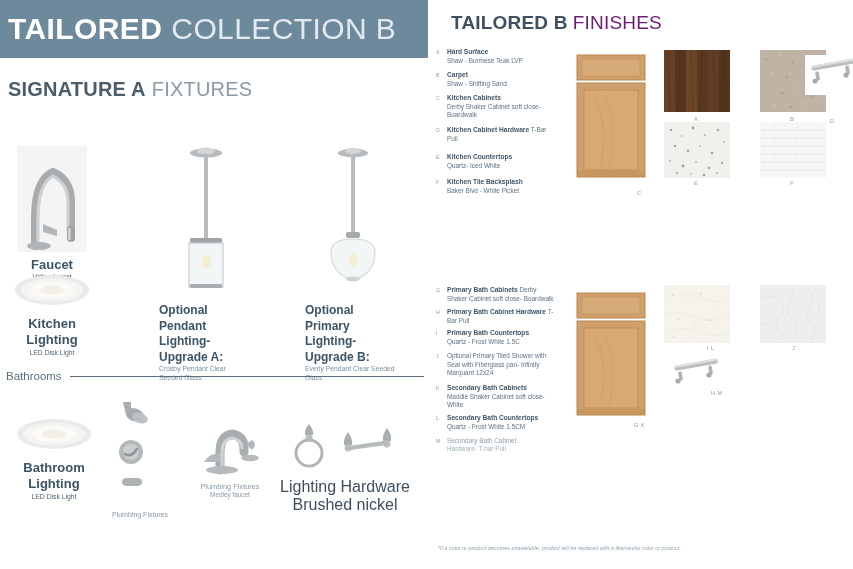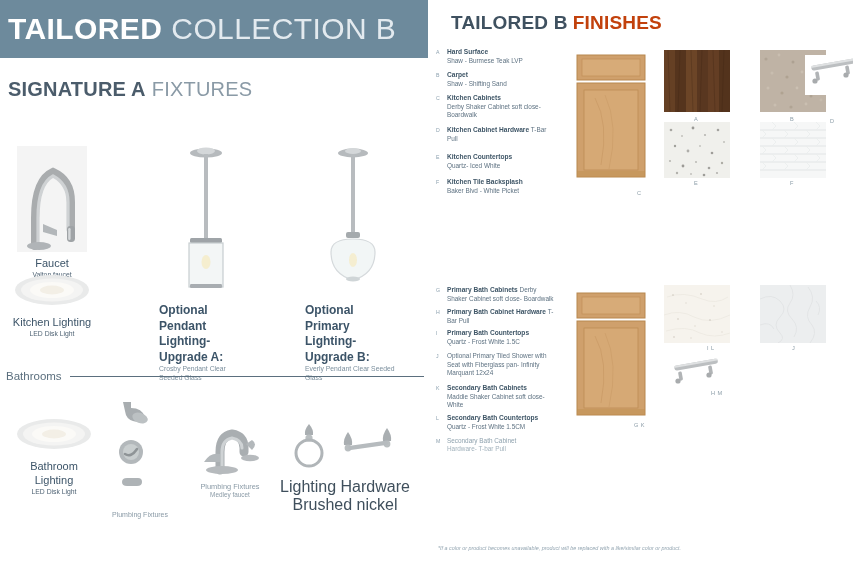--- a/index.html
+++ b/index.html
@@ -34,34 +34,34 @@
   .sig-title .a{font-size:20px;font-weight:bold;color:#4b5c6b;letter-spacing:.2px;}
   .sig-title .b{font-size:20px;font-weight:300;color:#8a9aa6;letter-spacing:.2px;margin-left:6px;}
 
   .sec-label{position:absolute;display:flex;align-items:center;width:418px;}
   .sec-label .txt{font-size:11.5px;color:#5b6f7e;white-space:nowrap;}
   .sec-label .rule{flex:1;height:1px;background:#5b6f7e;margin-left:8px;}
   #kitchen-rule{left:6px;top:115px;}
   #bath-rule{left:6px;top:370px;}
 
   .fx{position:absolute;text-align:center;}
-  .fx .cap-b{font-size:11px;font-weight:normal;color:#3c5468;line-height:1.25;}
+  .fx .cap-b{font-size:13px;font-weight:bold;color:#3c5468;line-height:1.25;}
   .fx .cap-n{font-size:6.8px;color:#4f6374;line-height:1.25;}
   .fx-left-label{position:absolute;text-align:left;}
   .fx-left-label .cap-b{font-size:12px;font-weight:bold;color:#3c5468;line-height:1.3;}
   .fx-left-label .cap-n{font-size:6.8px;color:#7b8f9d;line-height:1.3;}
 
   
   .art{display:block;margin:0 auto;}
 
   
   .right-col{position:absolute;left:430px;top:0;width:423px;height:569px;}
   .fin-title{position:absolute;left:13px;top:12px;display:flex;align-items:flex-start;margin-left:8px;}
   .fin-title .a{font-size:19px;font-weight:bold;color:#3f5160;letter-spacing:.2px;}
-  .fin-title .b{font-size:19px;font-weight:700;color:#c2410c;letter-spacing:.2px;margin-left:5px;}
+  .fin-title .b{font-size:19px;font-weight:400;color:#701a75;letter-spacing:.2px;margin-left:5px;}
 
   .legend{position:absolute;width:118px;}
   .legend .row{display:flex;margin-bottom:4px;}
   .legend .key{width:11px;flex:0 0 11px;font-size:5.2px;color:#8ea2b0;padding-top:1px;text-align:left;}
   .legend .body{font-size:6.4px;line-height:1.32;color:#5e7policy;}
   .legend .body{color:#5e7282;}
   .legend .body b{font-weight:bold;color:#3f5667;font-size:6.6px;}
   #legend-top{left:6px;top:48px;}
   #legend-bottom{left:6px;top:286px;}
 

